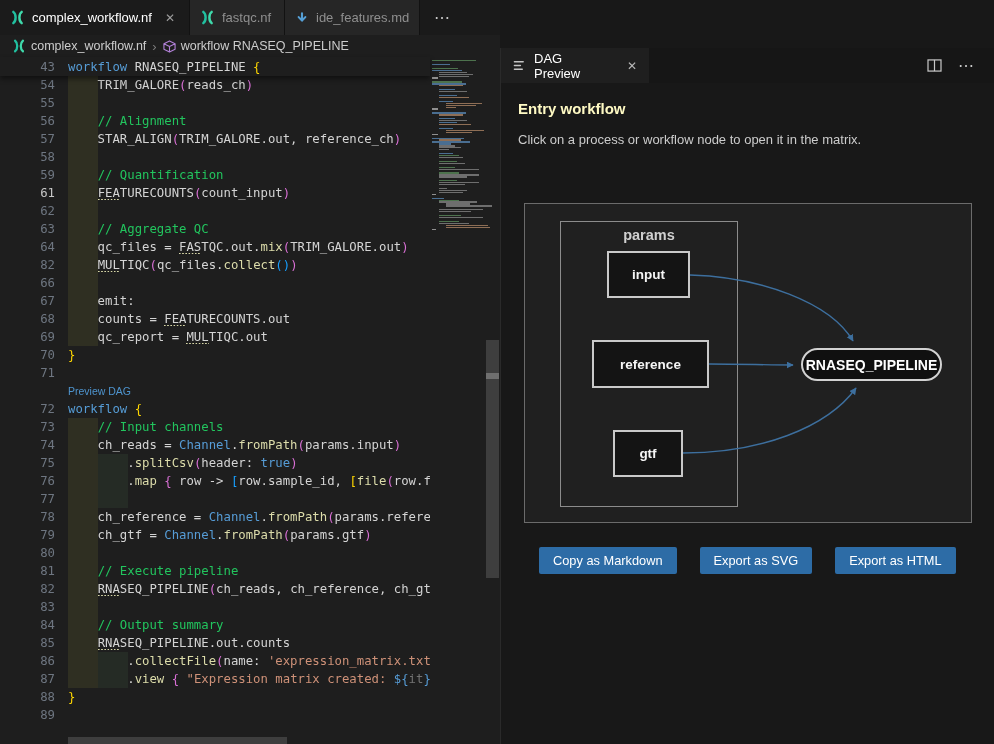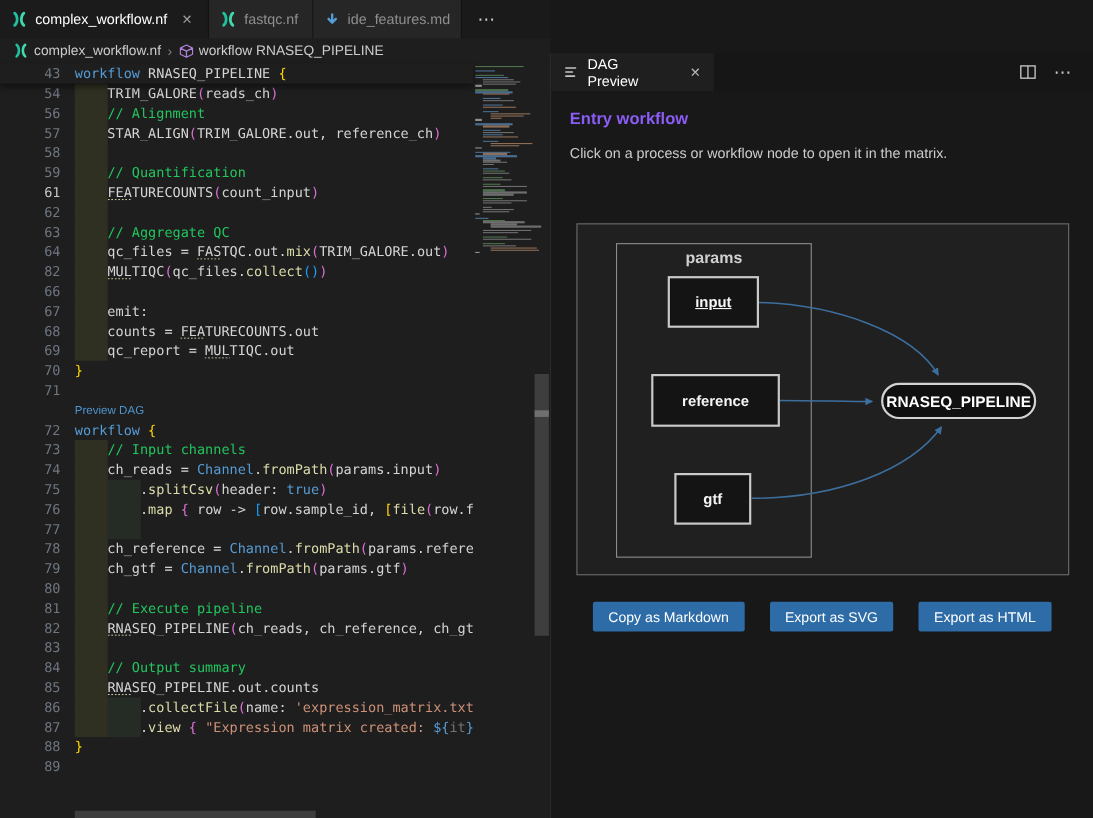--- a/index.html
+++ b/index.html
@@ -56,33 +56,33 @@
   
   .panel { position:absolute; left:500px; top:0; width:494px; height:744px;
            background:#181818; border-left:1px solid #2a2a2a;margin-top:48px; }
   .panel-tabbar { height:35px; background:#161616; display:flex; align-items:stretch; }
   .panel-tab { width:148px; display:flex; align-items:center; gap:8px; padding:0 12px;
                background:#1f1f1f; color:#ffffff; font-size:13px; cursor:pointer; }
   .panel-actions { margin-left:auto; display:flex; align-items:center; gap:16px;
                    padding-right:18px; color:#c8c8c8; }
   .panel-actions .dots { font-size:16px; letter-spacing:2px; }
   .panel-body { position:relative; padding:17px 0 0 17px; }
-  .panel-h { font-size:15px; font-weight:bold; color:#8b5cf6; }
+  .panel-h { font-size:15px; font-weight:bold; color:#fef9c3; }
   .panel-p { margin-top:15px; font-size:13px; color:#cccccc; }
 
   .dag { position:absolute; left:23px; top:120px; width:448px; height:320px;
          background:#202020; border:1px solid #6b6b6b; }
   .cluster { position:absolute; left:35px; top:17px; width:178px; height:286px;
              border:1px solid #8c8c8c; }
   .cluster-label { position:absolute; top:5px; left:0; right:0; text-align:center;
                    font-size:14.5px; font-weight:bold; color:#d0d0d0; }
   .dnode { position:absolute; background:#141414; border:2px solid #c9c9c9;
            display:flex; align-items:center; justify-content:center;
            font-size:13.5px; font-weight:600; color:#f5f5f5; cursor:pointer; }
-  .n-input { left:82px; top:47px; width:83px; height:47px;text-decoration:underline; }
+  .n-input { left:82px; top:47px; width:83px; height:47px; }
   .n-reference { left:67px; top:136px; width:117px; height:48px; }
   .n-gtf { left:88px; top:226px; width:70px; height:47px; }
   .pill { position:absolute; left:276px; top:144px; width:141px; height:33px;
           background:#101010; border:2.5px solid #d2d2d2; border-radius:17px;
           display:flex; align-items:center; justify-content:center;
           font-size:14px; font-weight:bold; color:#ffffff; cursor:pointer; }
   .edges { position:absolute; inset:0; pointer-events:none; }
 
   .btn-row { position:absolute; left:38px; top:464px; display:flex; gap:23px; }
   .btn { height:27px; padding:0 14px; background:#2d6ca6; color:#ffffff; border:none;
@@ -143,20 +143,21 @@
       </span>
       <span>workflow RNASEQ_PIPELINE</span>
     </div>
 
     <div class="editor">
       <div class="sticky" id="sticky-line">
           <div class="ln"><span class="num">43</span><span class="code"><span class="tk-kw">workflow</span><span class="tk-pl"> RNASEQ_PIPELINE </span><span class="tk-b1">{</span></span></div>
         </div>
       <div id="code-lines">
           <div class="ln"><div class="strip l1"></div><span class="num">54</span><span class="code"><span class="tk-pl">    TRIM_GALORE</span><span class="tk-b2">(</span><span class="tk-pl">reads_ch</span><span class="tk-b2">)</span></span></div>
+          <div class="ln"><div class="strip l1"></div><span class="num">55</span><span class="code"></span></div>
           <div class="ln"><div class="strip l1"></div><span class="num">56</span><span class="code"><span class="tk-pl">    </span><span class="tk-cm">// Alignment</span></span></div>
           <div class="ln"><div class="strip l1"></div><span class="num">57</span><span class="code"><span class="tk-pl">    STAR_ALIGN</span><span class="tk-b2">(</span><span class="tk-pl">TRIM_GALORE.out, reference_ch</span><span class="tk-b2">)</span></span></div>
           <div class="ln"><div class="strip l1"></div><span class="num">58</span><span class="code"></span></div>
           <div class="ln"><div class="strip l1"></div><span class="num">59</span><span class="code"><span class="tk-pl">    </span><span class="tk-cm">// Quantification</span></span></div>
           <div class="ln"><div class="strip l1"></div><span class="num cur">61</span><span class="code"><span class="tk-pl">    </span><span class="tk-pl tk-hint">FEA</span><span class="tk-pl">TURECOUNTS</span><span class="tk-b2">(</span><span class="tk-pl">count_input</span><span class="tk-b2">)</span></span></div>
           <div class="ln"><div class="strip l1"></div><span class="num">62</span><span class="code"></span></div>
           <div class="ln"><div class="strip l1"></div><span class="num">63</span><span class="code"><span class="tk-pl">    </span><span class="tk-cm">// Aggregate QC</span></span></div>
           <div class="ln"><div class="strip l1"></div><span class="num">64</span><span class="code"><span class="tk-pl">    qc_files = </span><span class="tk-pl tk-hint">FAS</span><span class="tk-pl">TQC.out.</span><span class="tk-fn">mix</span><span class="tk-b2">(</span><span class="tk-pl">TRIM_GALORE.out</span><span class="tk-b2">)</span></span></div>
           <div class="ln"><div class="strip l1"></div><span class="num">82</span><span class="code"><span class="tk-pl">    </span><span class="tk-pl tk-hint">MUL</span><span class="tk-pl">TIQC</span><span class="tk-b2">(</span><span class="tk-pl">qc_files.</span><span class="tk-fn">collect</span><span class="tk-b3">()</span><span class="tk-b2">)</span></span></div>
           <div class="ln"><div class="strip l1"></div><span class="num">66</span><span class="code"></span></div>

